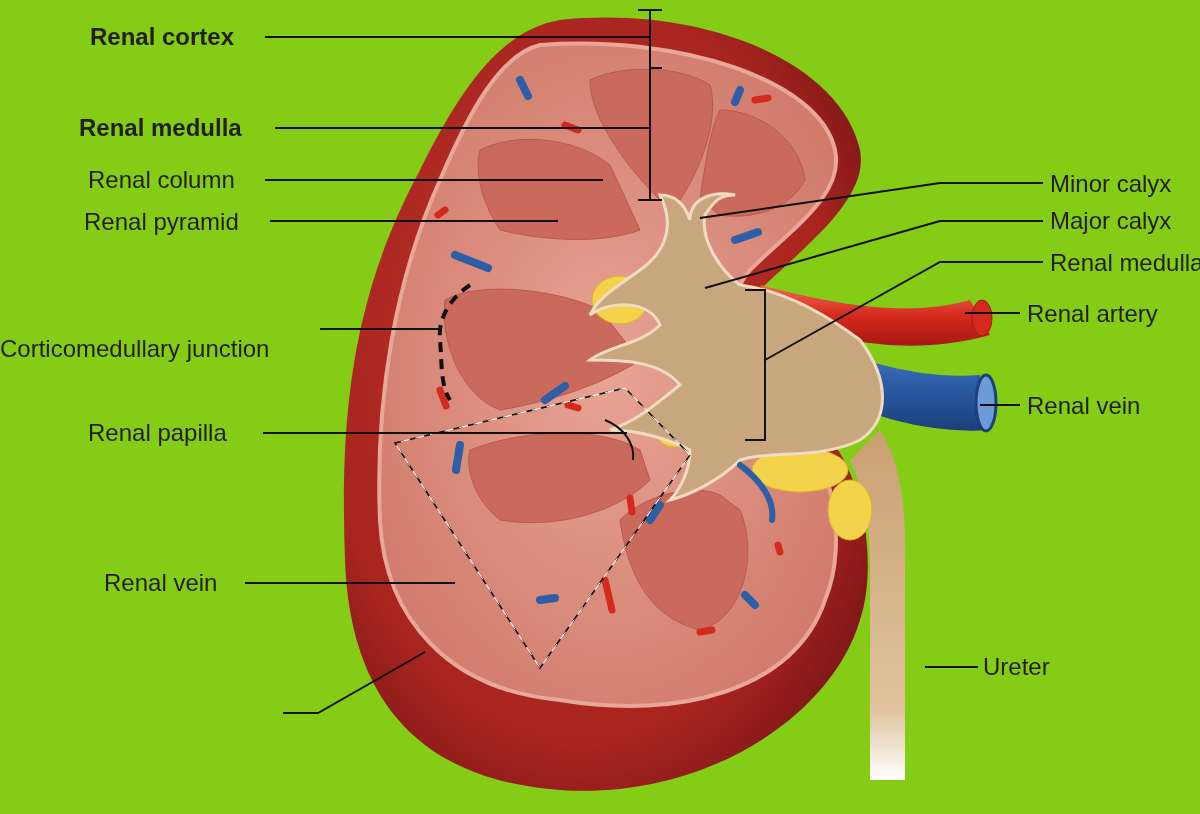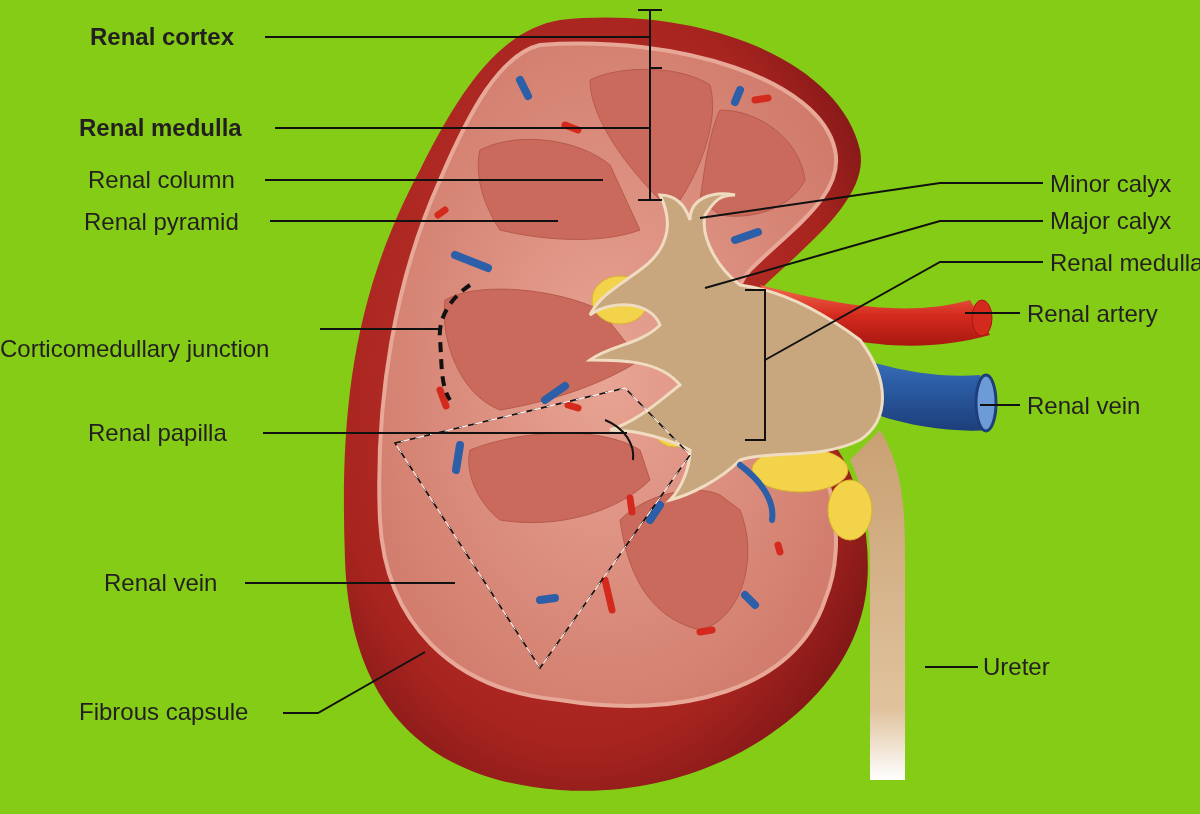--- a/index.html
+++ b/index.html
@@ -125,21 +125,20 @@
     </g>
   </svg>
 
   <div class="lbl bold" style="left:90px; top:25px;">Renal cortex</div>
   <div class="lbl bold" style="left:79px; top:116px;">Renal medulla</div>
   <div class="lbl" style="left:88px; top:168px;">Renal column</div>
   <div class="lbl" style="left:84px; top:210px;">Renal pyramid</div>
   <div class="lbl" style="left:0px; top:317px;margin-top:20px;">Corticomedullary junction</div>
   <div class="lbl" style="left:88px; top:421px;">Renal papilla</div>
   <div class="lbl" style="left:104px; top:571px;">Renal vein</div>
-  <div class="lbl" style="left:79px; top:700px;">Fibrous capsule</div>
 
   <div class="lbl" style="left:1050px; top:172px;">Minor calyx</div>
   <div class="lbl" style="left:1050px; top:209px;">Major calyx</div>
   <div class="lbl" style="left:1050px; top:251px;">Renal medulla</div>
   <div class="lbl" style="left:1027px; top:302px;text-align:right;">Renal artery</div>
   <div class="lbl" style="left:1027px; top:394px;">Renal vein</div>
   <div class="lbl" style="left:983px; top:655px;">Ureter</div>
 </div>
 
 </body></html>

